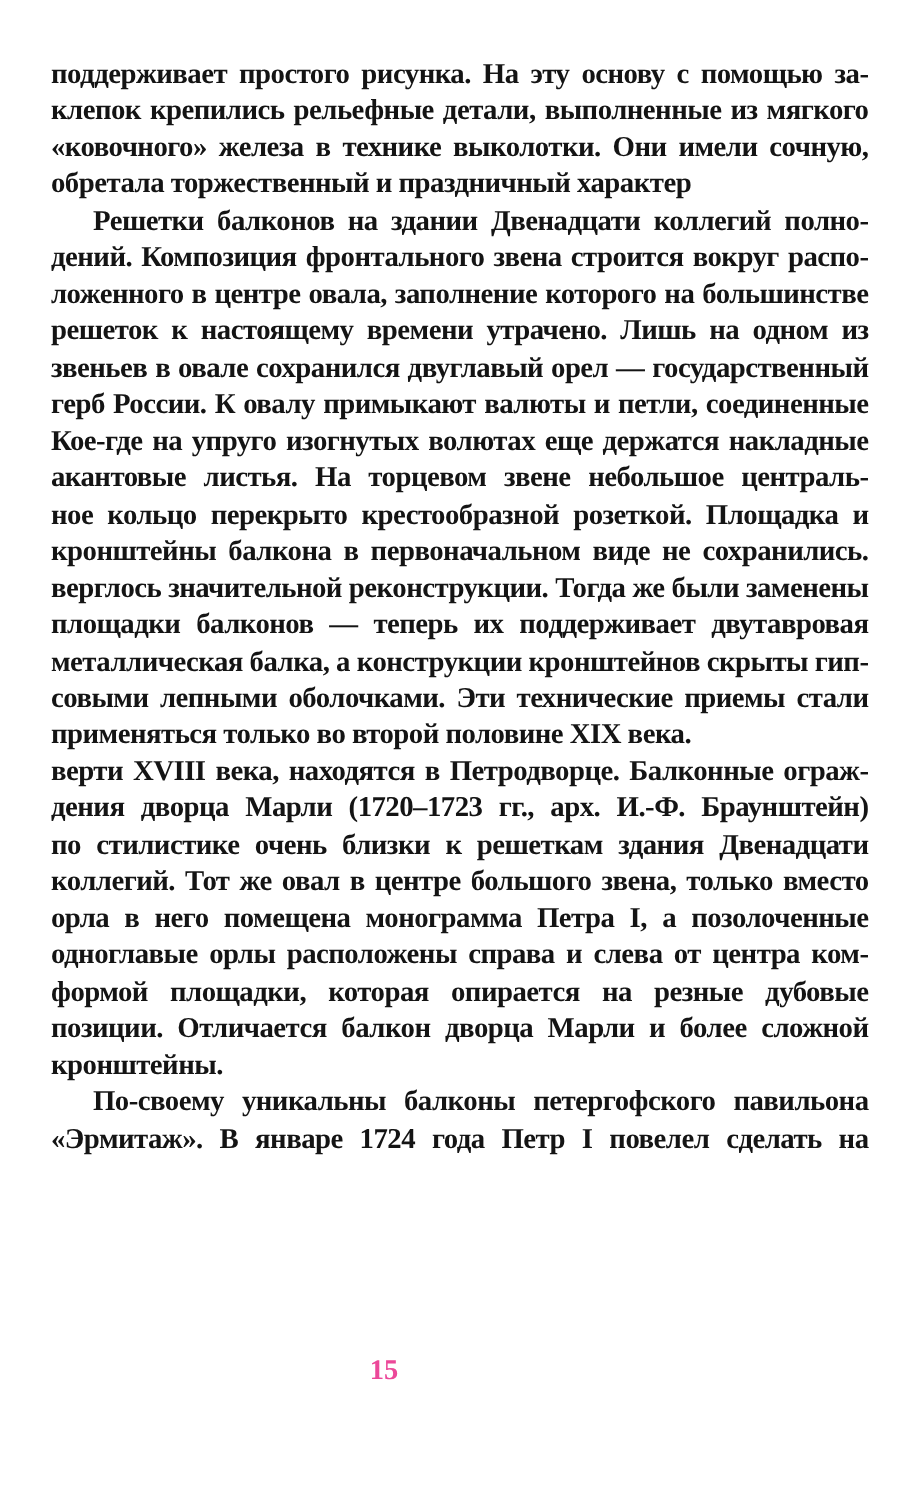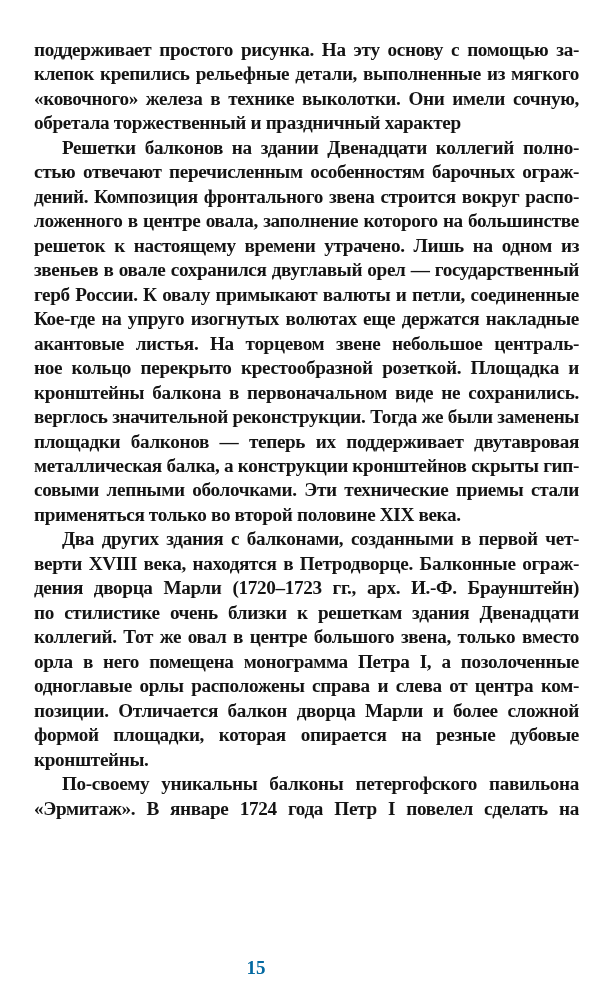--- a/index.html
+++ b/index.html
@@ -7,62 +7,60 @@
   .page {
     position: absolute; left: 34px; top: 38px; width: 545px;
     font-family: "Liberation Serif", serif;
     font-size: 19.2px; line-height: 24.47px; color: #141414;
     font-weight: bold; letter-spacing: -0.35px;
   }
   .line { display: block; white-space: nowrap; text-align: justify; text-align-last: justify; height: 24.47px; }
   .line.last { text-align-last: left; }
   .line.indent { padding-left: 28px; font-family: Liberation Serif, serif; }
   .page-number {
-    position: absolute; top: 957px; left: 0; width: 512px; text-align: center;
-    font-family: "Liberation Serif", serif; font-weight: bold; font-size: 19px; color: #0369a1;
+    position: absolute; top: 903px; left: 0; width: 512px; text-align: center;
+    font-family: "Liberation Serif", serif; font-weight: bold; font-size: 19px; color: #ec4899;
   }
 </style>
 </head>
 <body>
 
 <div class="page" id="page-body">
     <div>
       <span class="line">поддерживает простого рисунка. На эту основу с помощью за-</span>
       <span class="line">клепок крепились рельефные детали, выполненные из мягкого</span>
       <span class="line">«ковочного» железа в технике выколотки. Они имели сочную,</span>
       <span class="line last">обретала торжественный и праздничный характер</span>
     </div>
     <div>
       <span class="line indent">Решетки балконов на здании Двенадцати коллегий полно-</span>
-      <span class="line">стью отвечают перечисленным особенностям барочных ограж-</span>
       <span class="line">дений. Композиция фронтального звена строится вокруг распо-</span>
       <span class="line">ложенного в центре овала, заполнение которого на большинстве</span>
       <span class="line">решеток к настоящему времени утрачено. Лишь на одном из</span>
       <span class="line">звеньев в овале сохранился двуглавый орел — государственный</span>
       <span class="line">герб России. К овалу примыкают валюты и петли, соединенные</span>
       <span class="line">Кое-где на упруго изогнутых волютах еще держатся накладные</span>
       <span class="line">акантовые листья. На торцевом звене небольшое централь-</span>
       <span class="line">ное кольцо перекрыто крестообразной розеткой. Площадка и</span>
       <span class="line">кронштейны балкона в первоначальном виде не сохранились.</span>
       <span class="line">верглось значительной реконструкции. Тогда же были заменены</span>
       <span class="line">площадки балконов — теперь их поддерживает двутавровая</span>
       <span class="line">металлическая балка, а конструкции кронштейнов скрыты гип-</span>
       <span class="line">совыми лепными оболочками. Эти технические приемы стали</span>
       <span class="line last">применяться только во второй половине XIX века.</span>
     </div>
     <div>
-      <span class="line indent">Два других здания с балконами, созданными в первой чет-</span>
       <span class="line">верти XVIII века, находятся в Петродворце. Балконные ограж-</span>
       <span class="line">дения дворца Марли (1720–1723 гг., арх. И.-Ф. Браунштейн)</span>
       <span class="line">по стилистике очень близки к решеткам здания Двенадцати</span>
       <span class="line">коллегий. Тот же овал в центре большого звена, только вместо</span>
       <span class="line">орла в него помещена монограмма Петра I, а позолоченные</span>
       <span class="line">одноглавые орлы расположены справа и слева от центра ком-</span>
+      <span class="line">формой площадки, которая опирается на резные дубовые</span>
       <span class="line">позиции. Отличается балкон дворца Марли и более сложной</span>
-      <span class="line">формой площадки, которая опирается на резные дубовые</span>
       <span class="line last">кронштейны.</span>
     </div>
     <div>
       <span class="line indent">По-своему уникальны балконы петергофского павильона</span>
       <span class="line">«Эрмитаж». В январе 1724 года Петр I повелел сделать на</span>
     </div>
   </div>
 <div class="page-number">15</div>
 
 </body></html>

